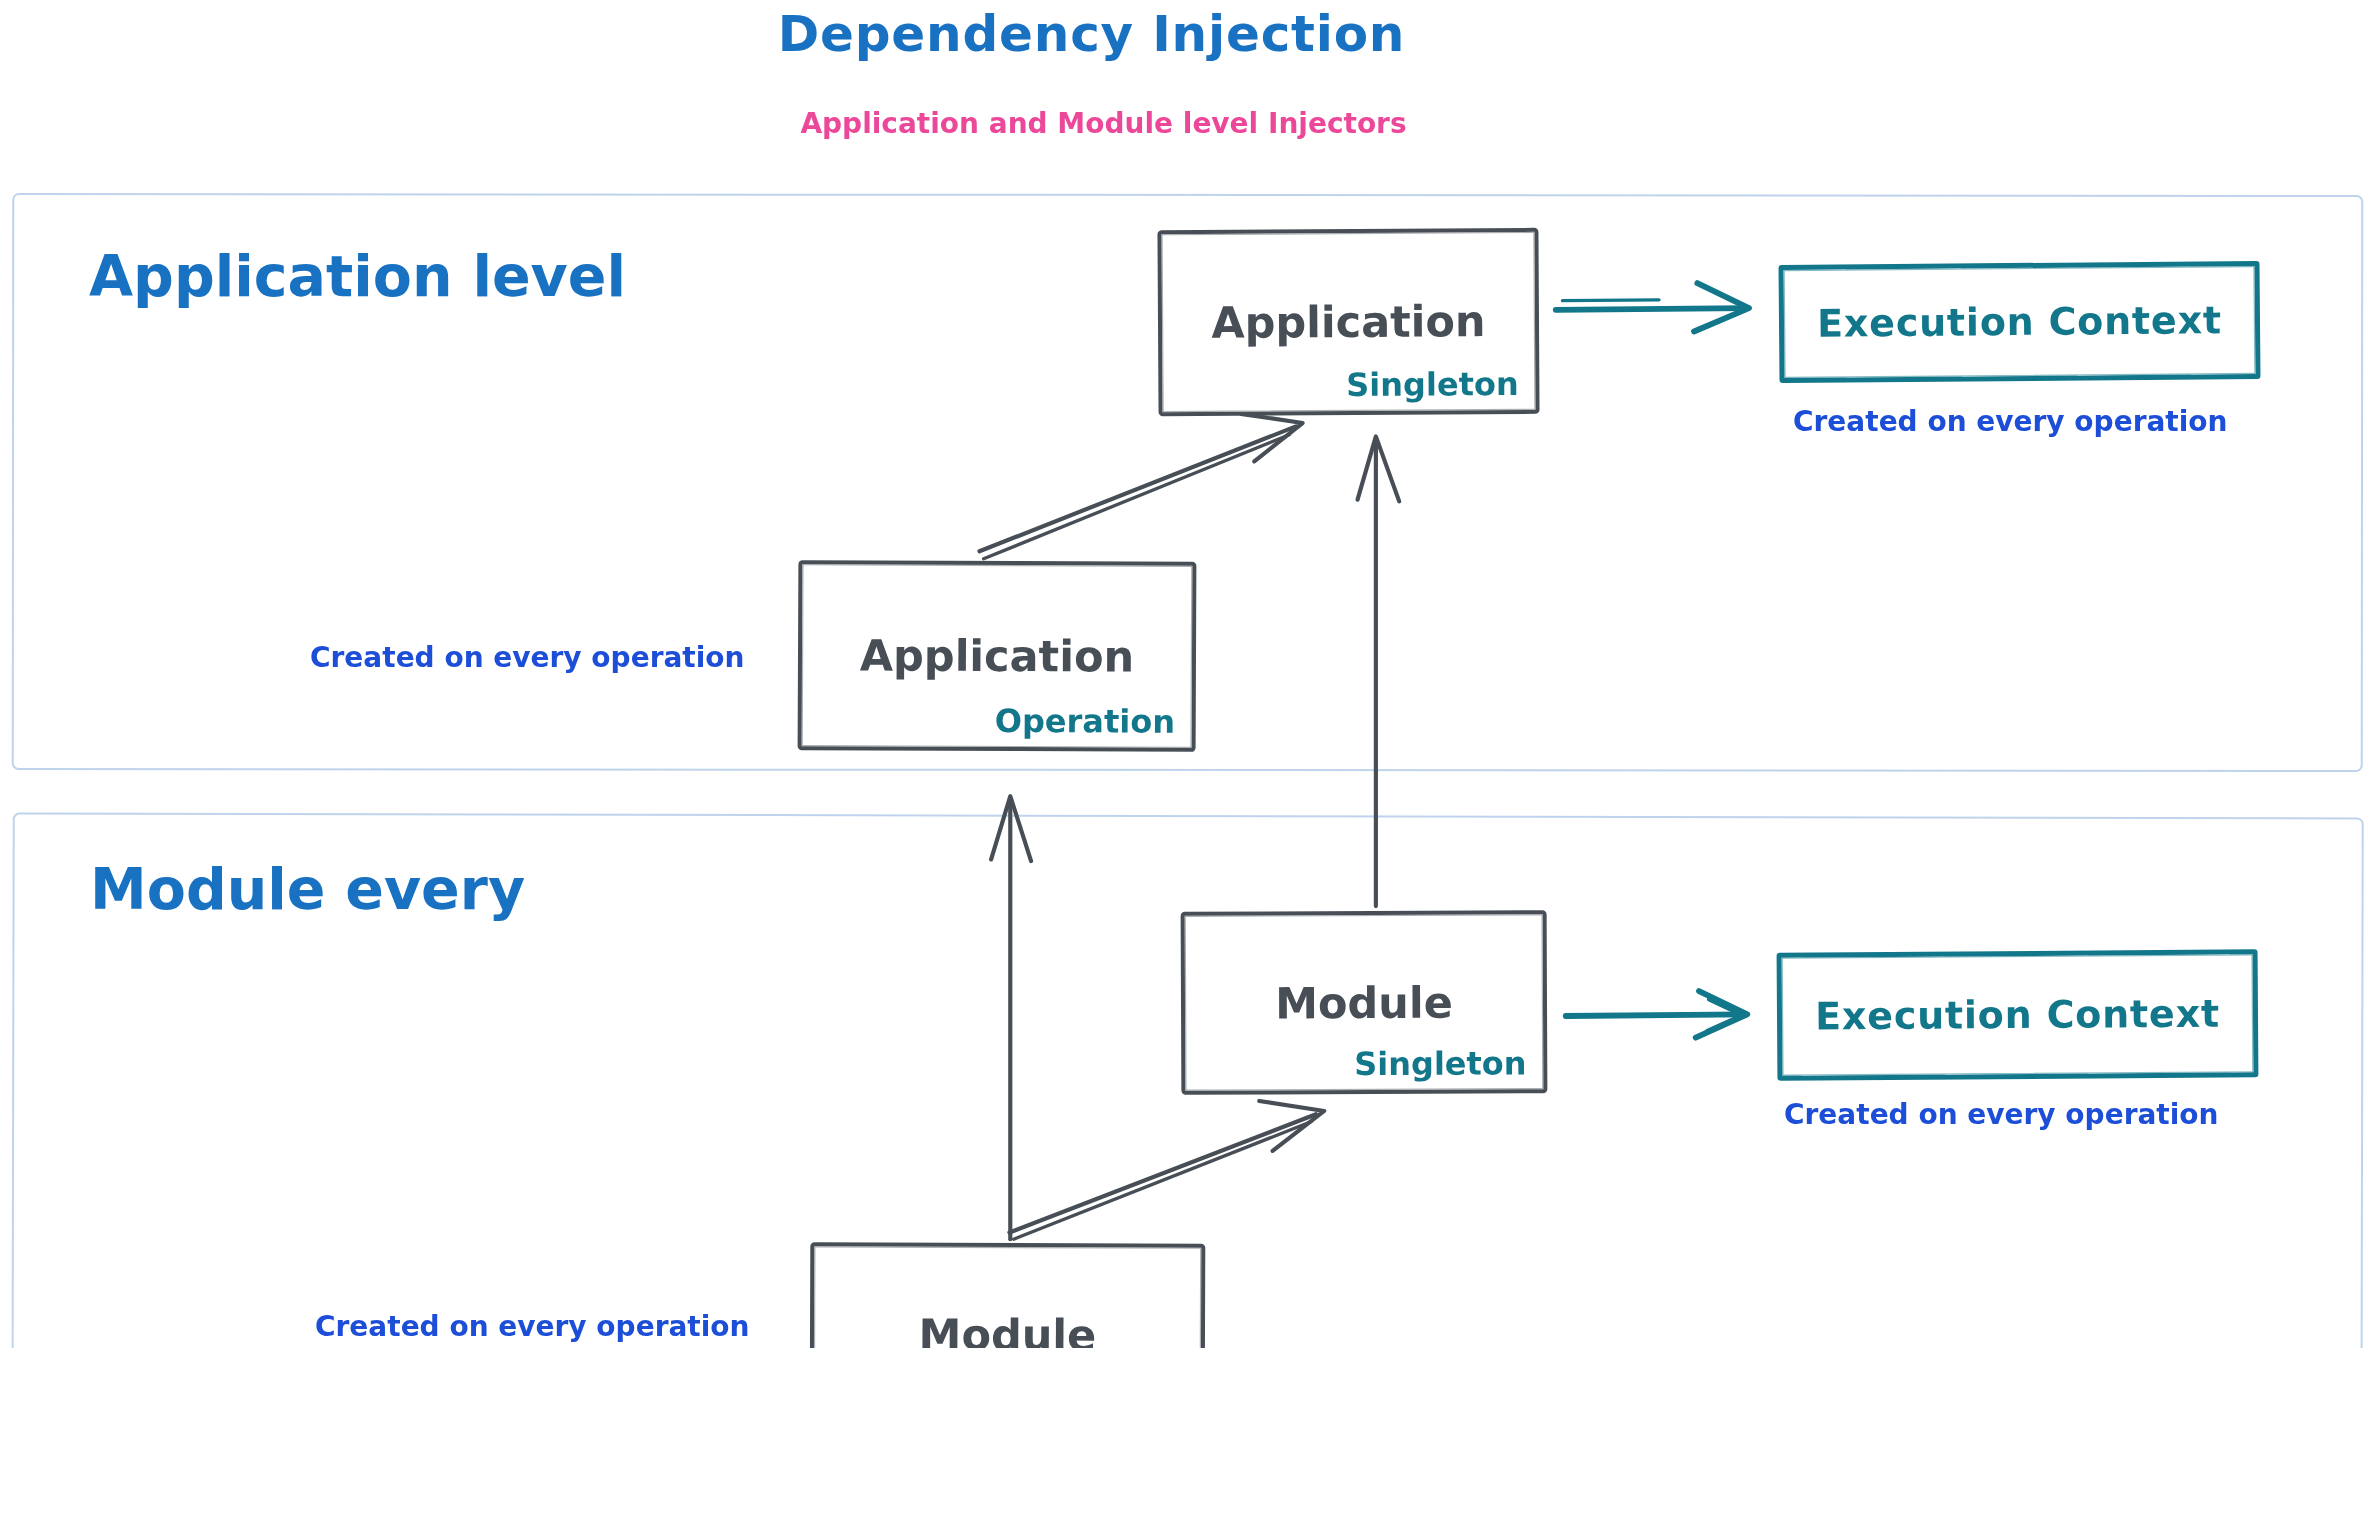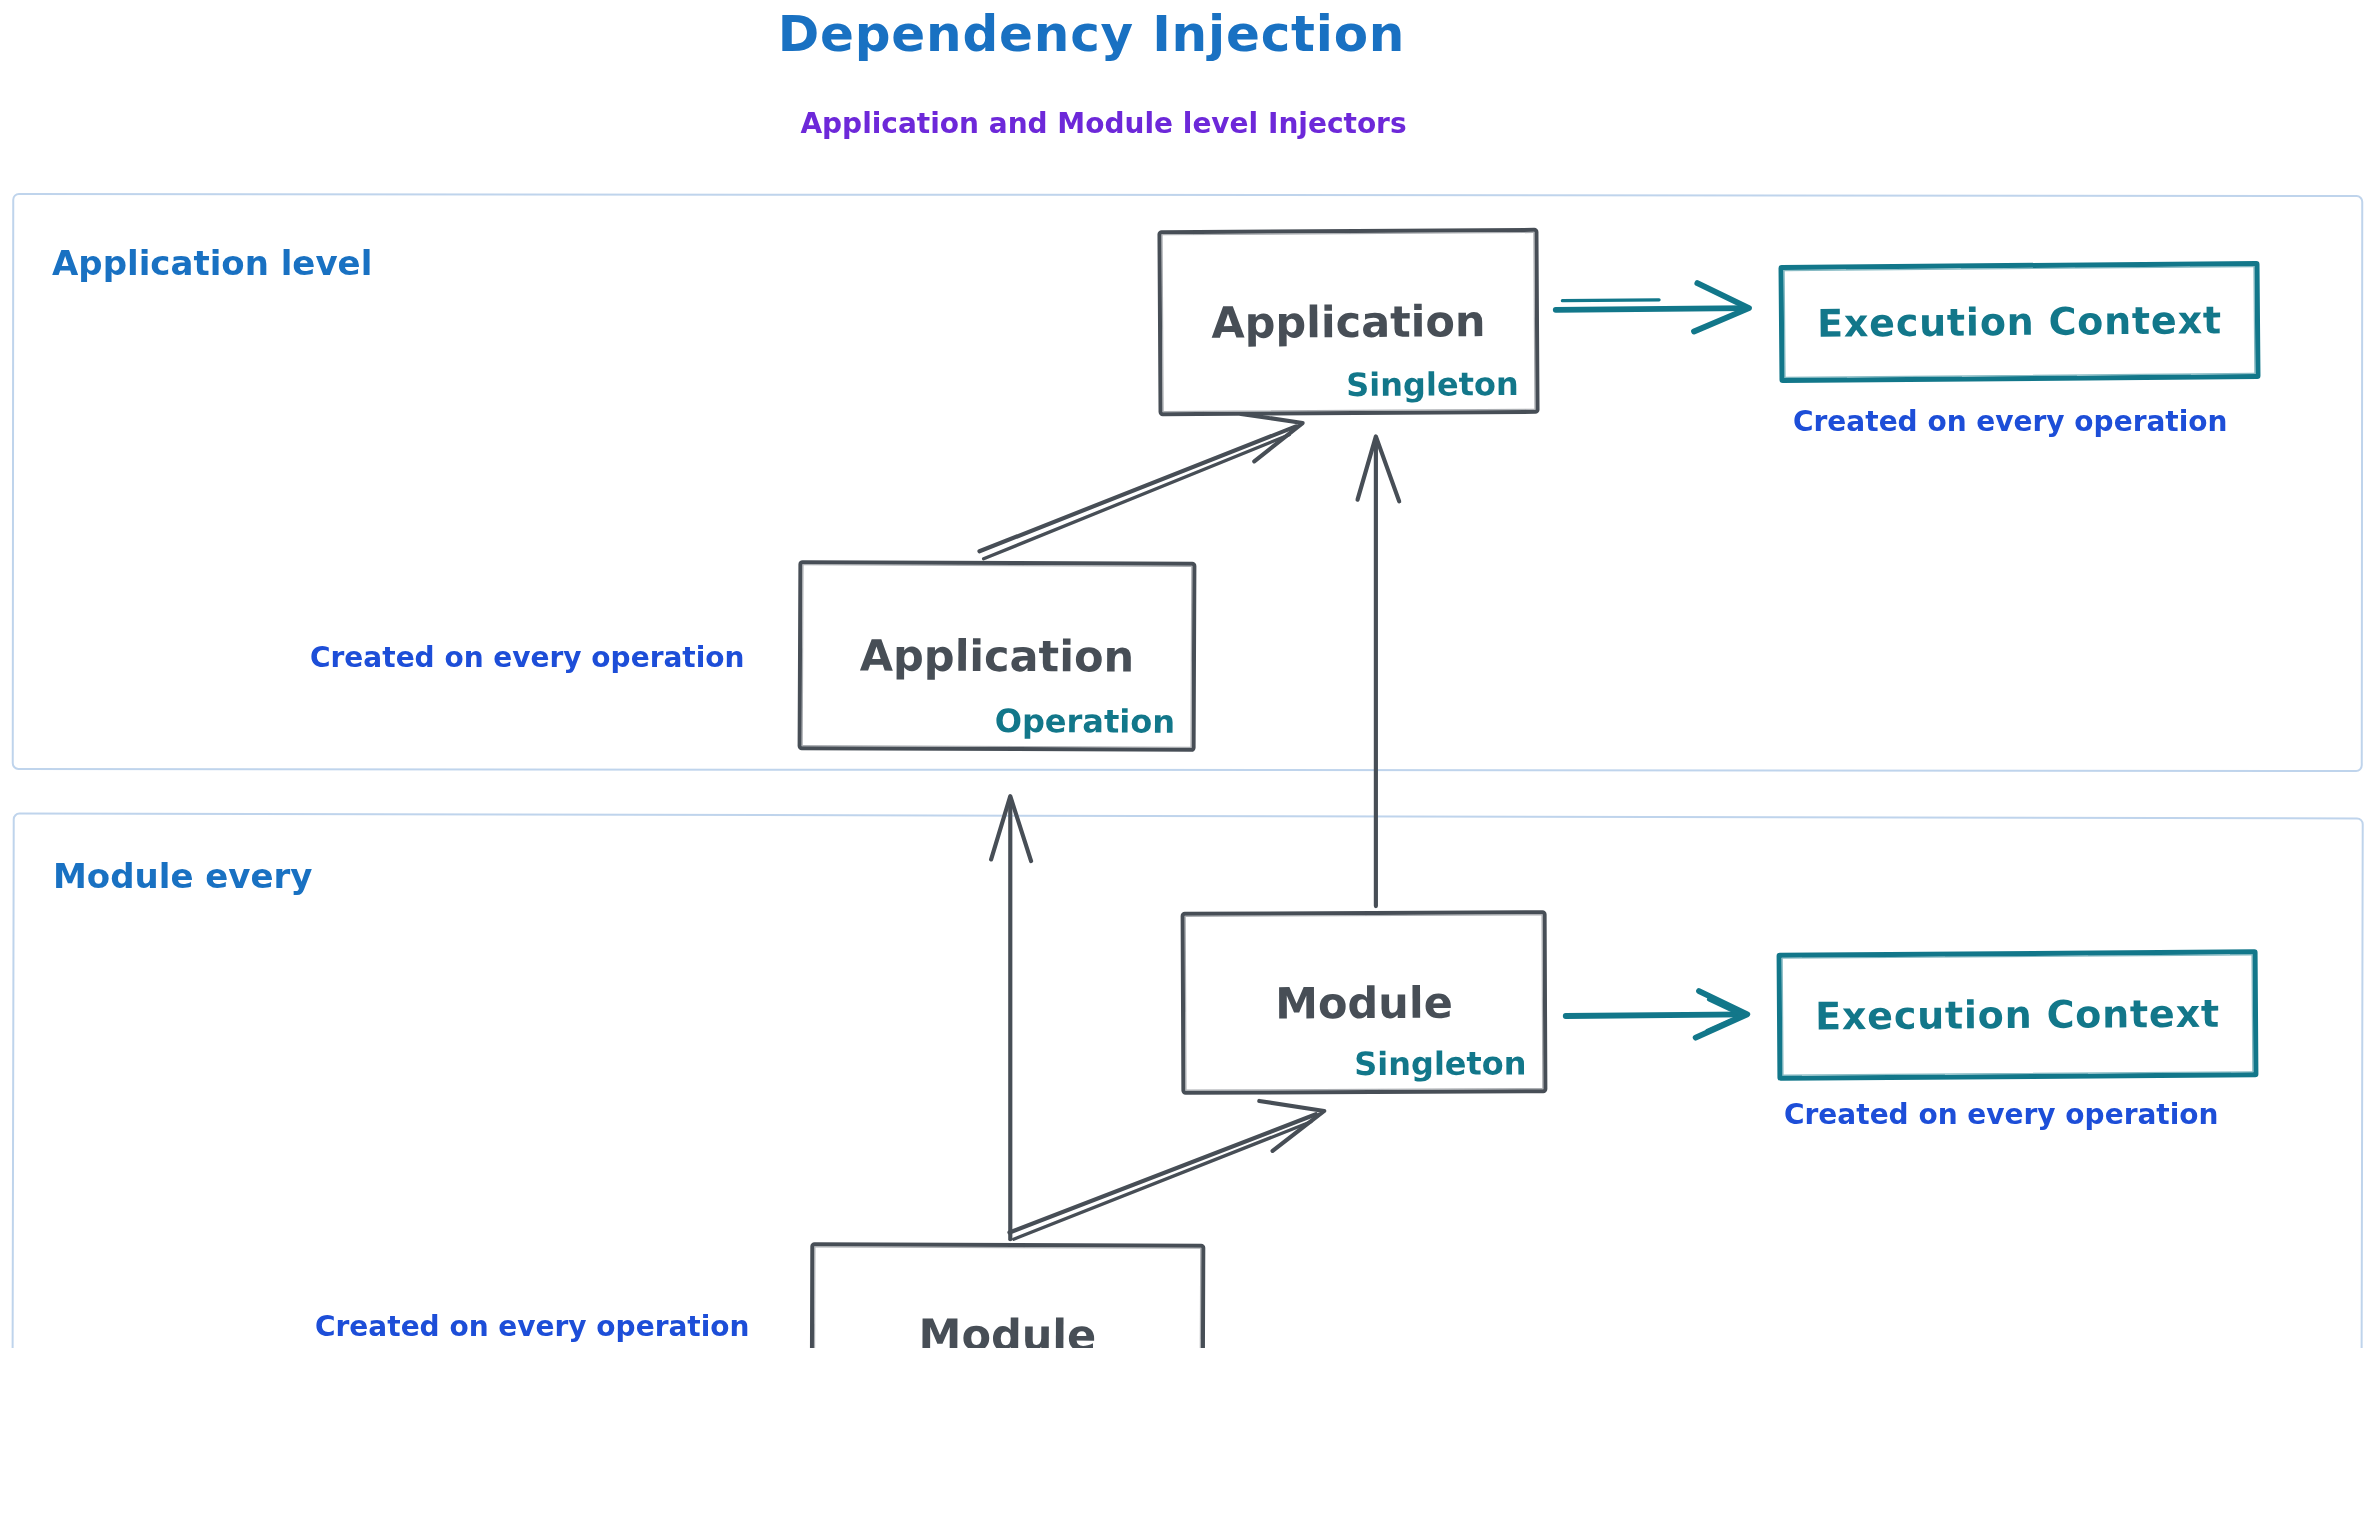--- a/index.html
+++ b/index.html
@@ -13,34 +13,34 @@
   }
   .page-title{
     position:absolute;left:650px;top:5px;width:883px;
     text-align:center;
     font-size:50px;font-weight:700;color:#1971c2;
     letter-spacing:0.8px;white-space:nowrap;
   }
   .page-subtitle{
     position:absolute;left:666px;top:107px;width:875px;
     text-align:center;
-    font-size:28px;font-weight:600;color:#6d28d9;
+    font-size:28px;font-weight:600;color:#ec4899;
     white-space:nowrap;
   }
   .container-frame{
     position:absolute;
     border:2.5px solid #bfd4ec;
     border-radius:6.7px;
     background:transparent;
   }
   #app-frame{left:11.7px;top:194px;width:2347px;height:573px;transform:rotate(0.05deg);}
   #module-frame{left:11.7px;top:815px;width:2347px;height:701px;transform:rotate(0.12deg);}
   .section-label{
     position:absolute;
-    font-size:34px;font-weight:600;color:#1971c2;white-space:nowrap;
+    font-size:57px;font-weight:600;color:#1971c2;white-space:nowrap;margin-left:37px;
   }
   #app-level-label{left:52px;top:243px;}
   #module-level-label{left:53px;top:856px;}
   .node{
     position:absolute;
     background:#ffffff;
     border:4.2px solid #474e56;
     border-radius:4.2px;
     box-shadow:inset 0 0 0 1.2px rgba(71,78,86,0.45);
     display:flex;align-items:center;justify-content:center;

